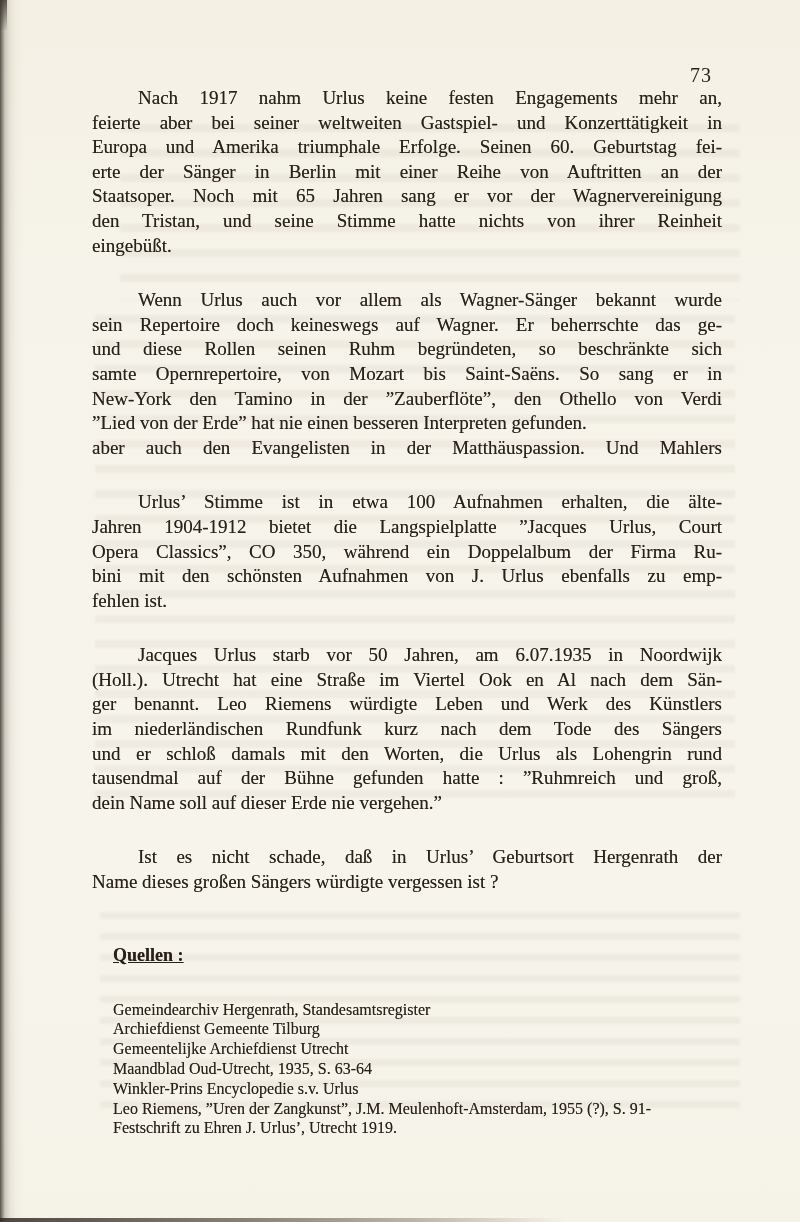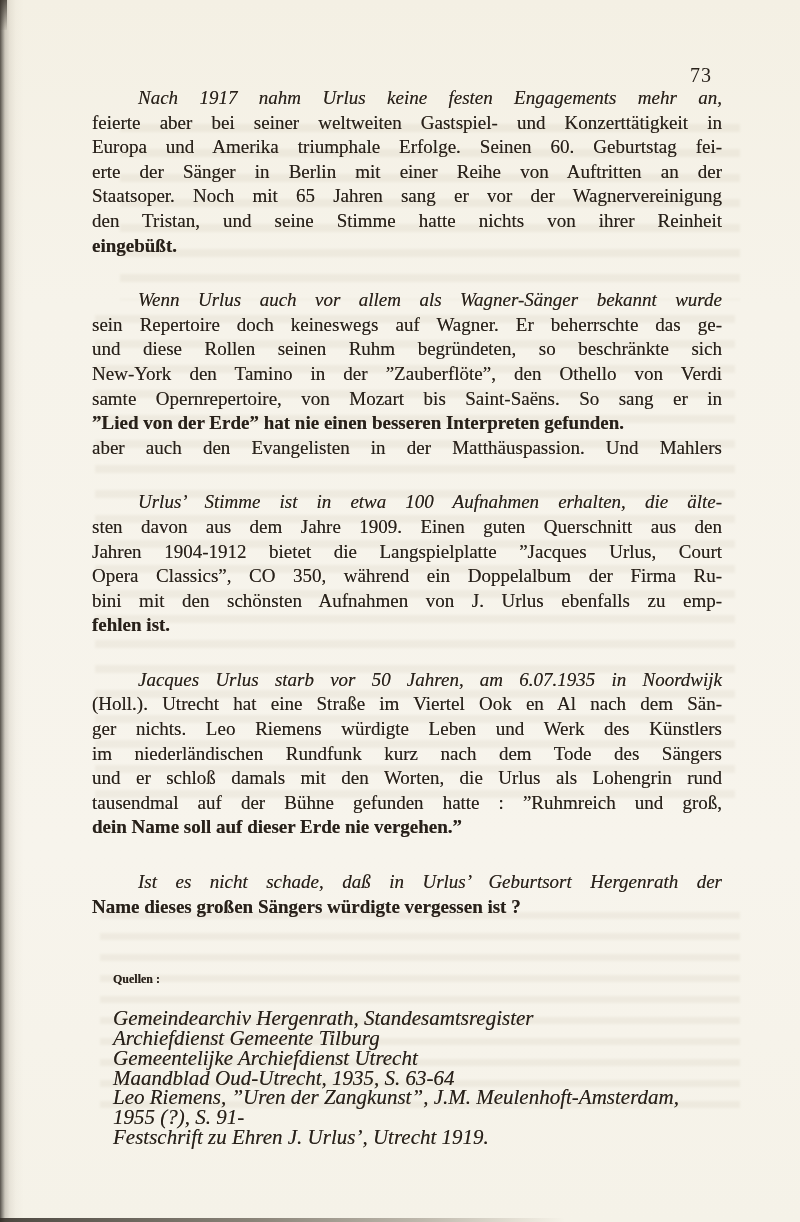--- a/index.html
+++ b/index.html
@@ -46,27 +46,27 @@
     font-size:20px;letter-spacing:1px;
   }
   .text-block{
     position:absolute;left:92px;top:86px;width:630px;
     font-size:19px;line-height:24.6px;
     text-shadow:0 0 0.4px rgba(40,30,20,0.55);
   }
   .paragraph{margin:0;}
   .paragraph + .paragraph{margin-top:30px;}
   .tline{text-align:justify;text-align-last:justify;}
-  .tline.first{text-indent:46px;font-style:italic;}
-  .tline.last{text-align-last:left;font-weight:bold;}
+  .tline.first{text-indent:46px;}
+  .tline.last{text-align-last:left;}
   .sources-heading{
     margin-top:48px;margin-left:21px;
-    font-weight:bold;font-size:12px;line-height:24px;
+    font-weight:bold;font-size:18px;line-height:24px;text-decoration:underline;
   }
-  .source-list{margin-top:18px;margin-left:21px;font-size:21px;line-height:19.8px;font-style:italic;}
+  .source-list{margin-top:33px;margin-left:21px;font-size:16px;line-height:19.8px;}
   .source-line{text-align:left;}
 </style>
 </head>
 <body>
 
 <div class="page">
   <div class="bleed bleed-a"></div>
   <div class="bleed bleed-b"></div>
   <div class="bleed bleed-c"></div>
 
@@ -80,53 +80,53 @@
           <div class="tline">Europa und Amerika triumphale Erfolge. Seinen 60. Geburtstag fei-</div>
           <div class="tline">erte der Sänger in Berlin mit einer Reihe von Auftritten an der</div>
           <div class="tline">Staatsoper. Noch mit 65 Jahren sang er vor der Wagnervereinigung</div>
           <div class="tline">den Tristan, und seine Stimme hatte nichts von ihrer Reinheit</div>
           <div class="tline last">eingebüßt.</div>
         </div>
         <div class="paragraph">
           <div class="tline first">Wenn Urlus auch vor allem als Wagner-Sänger bekannt wurde</div>
           <div class="tline">sein Repertoire doch keineswegs auf Wagner. Er beherrschte das ge-</div>
           <div class="tline">und diese Rollen seinen Ruhm begründeten, so beschränkte sich</div>
+          <div class="tline">samte Opernrepertoire, von Mozart bis Saint-Saëns. So sang er in</div>
           <div class="tline">New-York den Tamino in der ”Zauberflöte”, den Othello von Verdi</div>
-          <div class="tline">samte Opernrepertoire, von Mozart bis Saint-Saëns. So sang er in</div>
           <div class="tline last">”Lied von der Erde” hat nie einen besseren Interpreten gefunden.</div>
           <div class="tline">aber auch den Evangelisten in der Matthäuspassion. Und Mahlers</div>
         </div>
         <div class="paragraph">
           <div class="tline first">Urlus’ Stimme ist in etwa 100 Aufnahmen erhalten, die älte-</div>
-          <div class="tline">sten davon aus dem Jahre 1909. Einen guten Querschnitt aus den</div>
           <div class="tline">Jahren 1904-1912 bietet die Langspielplatte ”Jacques Urlus, Court</div>
           <div class="tline">Opera Classics”, CO 350, während ein Doppelalbum der Firma Ru-</div>
           <div class="tline">bini mit den schönsten Aufnahmen von J. Urlus ebenfalls zu emp-</div>
           <div class="tline last">fehlen ist.</div>
         </div>
         <div class="paragraph">
           <div class="tline first">Jacques Urlus starb vor 50 Jahren, am 6.07.1935 in Noordwijk</div>
           <div class="tline">(Holl.). Utrecht hat eine Straße im Viertel Ook en Al nach dem Sän-</div>
-          <div class="tline">ger nichts. Leo Riemens würdigte Leben und Werk des Künstlers</div>
+          <div class="tline">ger benannt. Leo Riemens würdigte Leben und Werk des Künstlers</div>
           <div class="tline">im niederländischen Rundfunk kurz nach dem Tode des Sängers</div>
           <div class="tline">und er schloß damals mit den Worten, die Urlus als Lohengrin rund</div>
           <div class="tline">tausendmal auf der Bühne gefunden hatte : ”Ruhmreich und groß,</div>
           <div class="tline last">dein Name soll auf dieser Erde nie vergehen.”</div>
         </div>
         <div class="paragraph">
           <div class="tline first">Ist es nicht schade, daß in Urlus’ Geburtsort Hergenrath der</div>
           <div class="tline last">Name dieses großen Sängers würdigte vergessen ist ?</div>
         </div>
       </div>
     <div class="sources-heading">Quellen :</div>
     <div id="sources" class="source-list">
         <div class="source-line">Gemeindearchiv Hergenrath, Standesamtsregister</div>
         <div class="source-line">Archiefdienst Gemeente Tilburg</div>
         <div class="source-line">Gemeentelijke Archiefdienst Utrecht</div>
         <div class="source-line">Maandblad Oud-Utrecht, 1935, S. 63-64</div>
+        <div class="source-line">Winkler-Prins Encyclopedie s.v. Urlus</div>
         <div class="source-line">Leo Riemens, ”Uren der Zangkunst”, J.M. Meulenhoft-Amsterdam, 1955 (?), S. 91-</div>
         <div class="source-line">Festschrift zu Ehren J. Urlus’, Utrecht 1919.</div>
       </div>
   </div>
 
   <div class="left-edge"></div>
   <div class="corner-mark"></div>
   <div class="bottom-edge"></div>
 </div>
 

